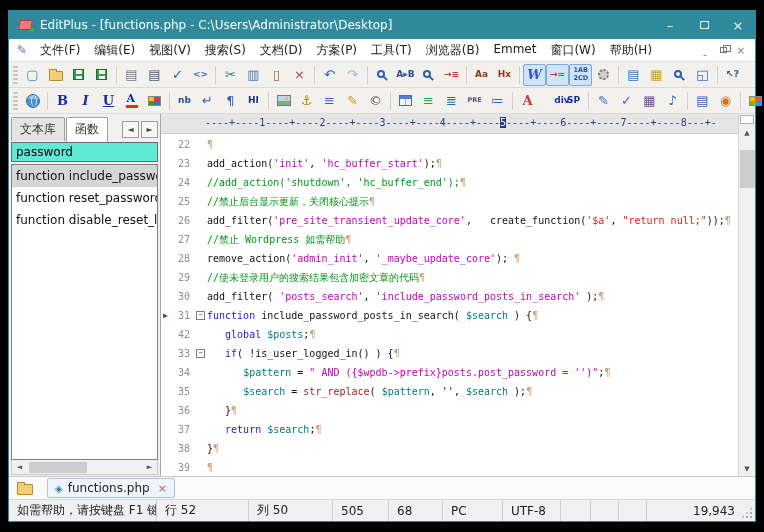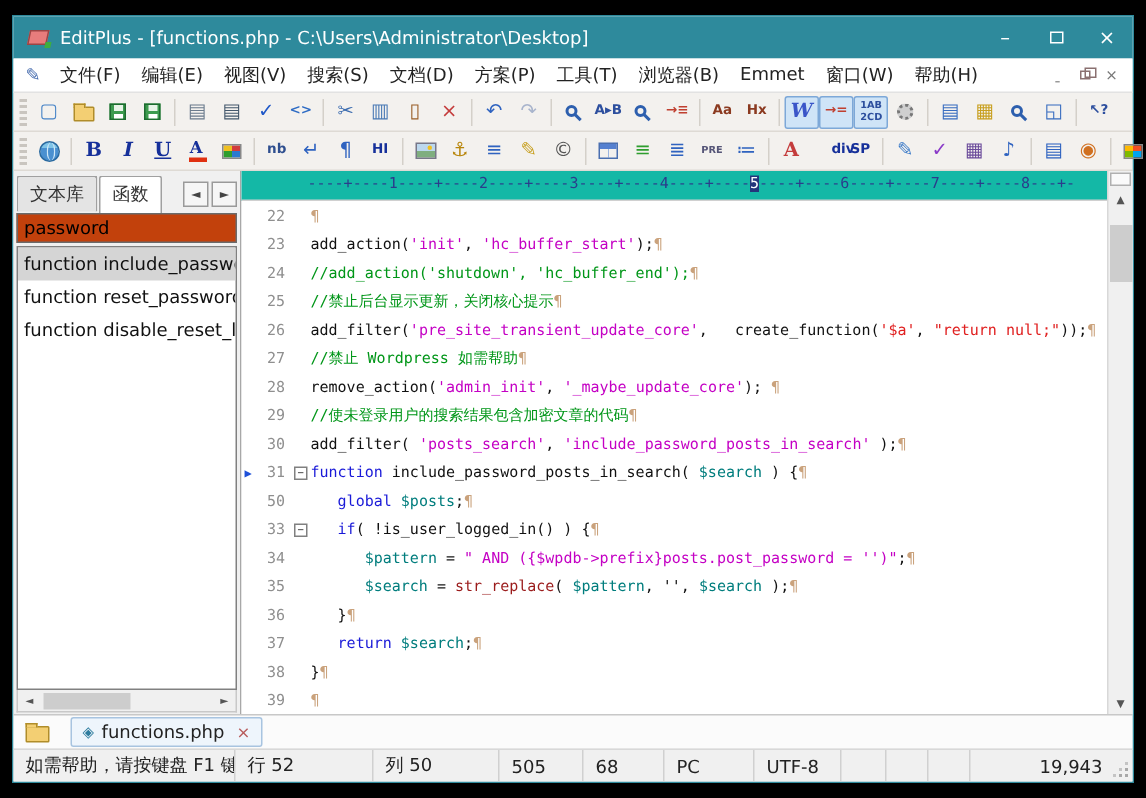--- a/index.html
+++ b/index.html
@@ -74,33 +74,33 @@
   .sidebar{width:152px;flex:0 0 auto;background:#f0f0f0;border-right:1px solid #a8a8a8;
     display:flex;flex-direction:column;padding:2px 2px 0 2px;}
   .side-tabs{display:flex;align-items:flex-end;height:25px;flex:0 0 auto;}
   .side-tab{font-size:12px;padding:3px 8px;border:1px solid #a0a0a0;border-bottom:none;
     background:#e4e4e4;color:#333;margin-right:1px;border-radius:2px 2px 0 0;}
   .side-tab.active{background:#fff;position:relative;top:1px;padding-bottom:4px;}
   .side-tab-arrows{margin-left:auto;display:flex;margin-bottom:3px;}
   .side-arrow-btn{width:17px;height:17px;border:1px solid #9a9a9a;background:#f6f6f6;
     display:flex;align-items:center;justify-content:center;font-size:8px;color:#444;margin-left:2px;}
   .side-filter{height:20px;border:1px solid #6a6a6a;font-size:12px;padding:1px 4px;width:100%;
-    font-family:inherit;background:#c2410c;margin-top:1px;}
+    font-family:inherit;background:#5eead4;margin-top:1px;}
   .side-list{flex:1;border:1px solid #808080;background:#fff;margin-top:2px;overflow:hidden;font-size:12px;}
   .side-item{height:22px;line-height:22px;padding:0 4px;white-space:nowrap;overflow:hidden;color:#111;}
   .side-item.selected{background:#d5d5d5;}
   .side-hscroll{height:15px;flex:0 0 auto;display:flex;align-items:center;background:#f0f0f0;
     border:1px solid #c8c8c8;border-top:none;margin:0 0 1px 0;}
   .hs-arrow{width:15px;height:13px;display:flex;align-items:center;justify-content:center;font-size:7px;color:#555;}
   .hs-track{flex:1;height:13px;position:relative;}
   .hs-thumb{position:absolute;left:2px;top:1px;width:58px;height:11px;background:#cdcdcd;}
   
   .editor{flex:1;display:flex;min-width:0;background:#fff;}
   .edit-col{flex:1;display:flex;flex-direction:column;min-width:0;}
-  .ruler{height:20px;flex:0 0 auto;border-bottom:1px solid #d0d0d0;background:#14b8a6;
+  .ruler{height:20px;flex:0 0 auto;border-bottom:1px solid #d0d0d0;background:#e5e5e5;
     font:10px/18px "DejaVu Sans Mono","Liberation Mono",monospace;color:#2b3c8c;
     white-space:pre;overflow:hidden;padding-left:44px;}
   .ruler .hi{background:#24367c;color:#fff;}
   .code{flex:1;overflow:hidden;font:10px/19px "DejaVu Sans Mono","Liberation Mono",monospace;padding-top:1px;}
   .cl{height:19px;display:flex;white-space:pre;}
   .cl .mk{width:9px;flex:0 0 auto;color:#1e50d8;font-size:8px;line-height:19px;text-align:center;}
   .cl .num{width:24px;flex:0 0 auto;text-align:right;color:#8f8f8f;padding-right:4px;}
   .cl .fold{width:13px;flex:0 0 auto;display:flex;align-items:center;justify-content:center;}
   .foldbox{width:9px;height:9px;border:1px solid #808080;background:#fff;color:#333;
     font:7px/7px monospace;text-align:center;}
@@ -404,21 +404,21 @@
             <div class="cl"><span class="mk"></span><span class="num">22</span><span class="fold"></span><span class="src"><span class="pil">¶</span></span></div>
             <div class="cl"><span class="mk"></span><span class="num">23</span><span class="fold"></span><span class="src"><span class="tk-d">add_action(</span><span class="tk-s">'init'</span><span class="tk-d">, </span><span class="tk-s">'hc_buffer_start'</span><span class="tk-d">);</span><span class="pil">¶</span></span></div>
             <div class="cl"><span class="mk"></span><span class="num">24</span><span class="fold"></span><span class="src"><span class="tk-c">//add_action('shutdown', 'hc_buffer_end');</span><span class="pil">¶</span></span></div>
             <div class="cl"><span class="mk"></span><span class="num">25</span><span class="fold"></span><span class="src"><span class="tk-c">//禁止后台显示更新，关闭核心提示</span><span class="pil">¶</span></span></div>
             <div class="cl"><span class="mk"></span><span class="num">26</span><span class="fold"></span><span class="src"><span class="tk-d">add_filter(</span><span class="tk-s">'pre_site_transient_update_core'</span><span class="tk-d">,   create_function(</span><span class="tk-r">'$a'</span><span class="tk-d">, </span><span class="tk-r">"return null;"</span><span class="tk-d">));</span><span class="pil">¶</span></span></div>
             <div class="cl"><span class="mk"></span><span class="num">27</span><span class="fold"></span><span class="src"><span class="tk-c">//禁止 Wordpress 如需帮助</span><span class="pil">¶</span></span></div>
             <div class="cl"><span class="mk"></span><span class="num">28</span><span class="fold"></span><span class="src"><span class="tk-d">remove_action(</span><span class="tk-s">'admin_init'</span><span class="tk-d">, </span><span class="tk-s">'_maybe_update_core'</span><span class="tk-d">); </span><span class="pil">¶</span></span></div>
             <div class="cl"><span class="mk"></span><span class="num">29</span><span class="fold"></span><span class="src"><span class="tk-c">//使未登录用户的搜索结果包含加密文章的代码</span><span class="pil">¶</span></span></div>
             <div class="cl"><span class="mk"></span><span class="num">30</span><span class="fold"></span><span class="src"><span class="tk-d">add_filter( </span><span class="tk-s">'posts_search'</span><span class="tk-d">, </span><span class="tk-s">'include_password_posts_in_search'</span><span class="tk-d"> );</span><span class="pil">¶</span></span></div>
             <div class="cl"><span class="mk">▶</span><span class="num">31</span><span class="fold"><span class="foldbox">−</span></span><span class="src"><span class="tk-k">function</span><span class="tk-d"> include_password_posts_in_search( </span><span class="tk-v">$search</span><span class="tk-d"> ) {</span><span class="pil">¶</span></span></div>
-            <div class="cl"><span class="mk"></span><span class="num">50</span><span class="fold"></span><span class="src"><span class="tk-d">   </span><span class="tk-k">global</span><span class="tk-d"> </span><span class="tk-v">$posts</span><span class="tk-d">;</span><span class="pil">¶</span></span></div>
+            <div class="cl"><span class="mk"></span><span class="num">42</span><span class="fold"></span><span class="src"><span class="tk-d">   </span><span class="tk-k">global</span><span class="tk-d"> </span><span class="tk-v">$posts</span><span class="tk-d">;</span><span class="pil">¶</span></span></div>
             <div class="cl"><span class="mk"></span><span class="num">33</span><span class="fold"><span class="foldbox">−</span></span><span class="src"><span class="tk-d">   </span><span class="tk-k">if</span><span class="tk-d">( !is_user_logged_in() ) {</span><span class="pil">¶</span></span></div>
             <div class="cl"><span class="mk"></span><span class="num">34</span><span class="fold"></span><span class="src"><span class="tk-d">      </span><span class="tk-v">$pattern</span><span class="tk-d"> = </span><span class="tk-s">" AND ({$wpdb-&gt;prefix}posts.post_password = '')"</span><span class="tk-d">;</span><span class="pil">¶</span></span></div>
             <div class="cl"><span class="mk"></span><span class="num">35</span><span class="fold"></span><span class="src"><span class="tk-d">      </span><span class="tk-v">$search</span><span class="tk-d"> = </span><span class="tk-f">str_replace</span><span class="tk-d">( </span><span class="tk-v">$pattern</span><span class="tk-d">, '', </span><span class="tk-v">$search</span><span class="tk-d"> );</span><span class="pil">¶</span></span></div>
             <div class="cl"><span class="mk"></span><span class="num">36</span><span class="fold"></span><span class="src"><span class="tk-d">   }</span><span class="pil">¶</span></span></div>
             <div class="cl"><span class="mk"></span><span class="num">37</span><span class="fold"></span><span class="src"><span class="tk-d">   </span><span class="tk-k">return</span><span class="tk-d"> </span><span class="tk-v">$search</span><span class="tk-d">;</span><span class="pil">¶</span></span></div>
             <div class="cl"><span class="mk"></span><span class="num">38</span><span class="fold"></span><span class="src"><span class="tk-d">}</span><span class="pil">¶</span></span></div>
             <div class="cl"><span class="mk"></span><span class="num">39</span><span class="fold"></span><span class="src"><span class="pil">¶</span></span></div>
           </div>
       </div>
       <div class="vscroll">

